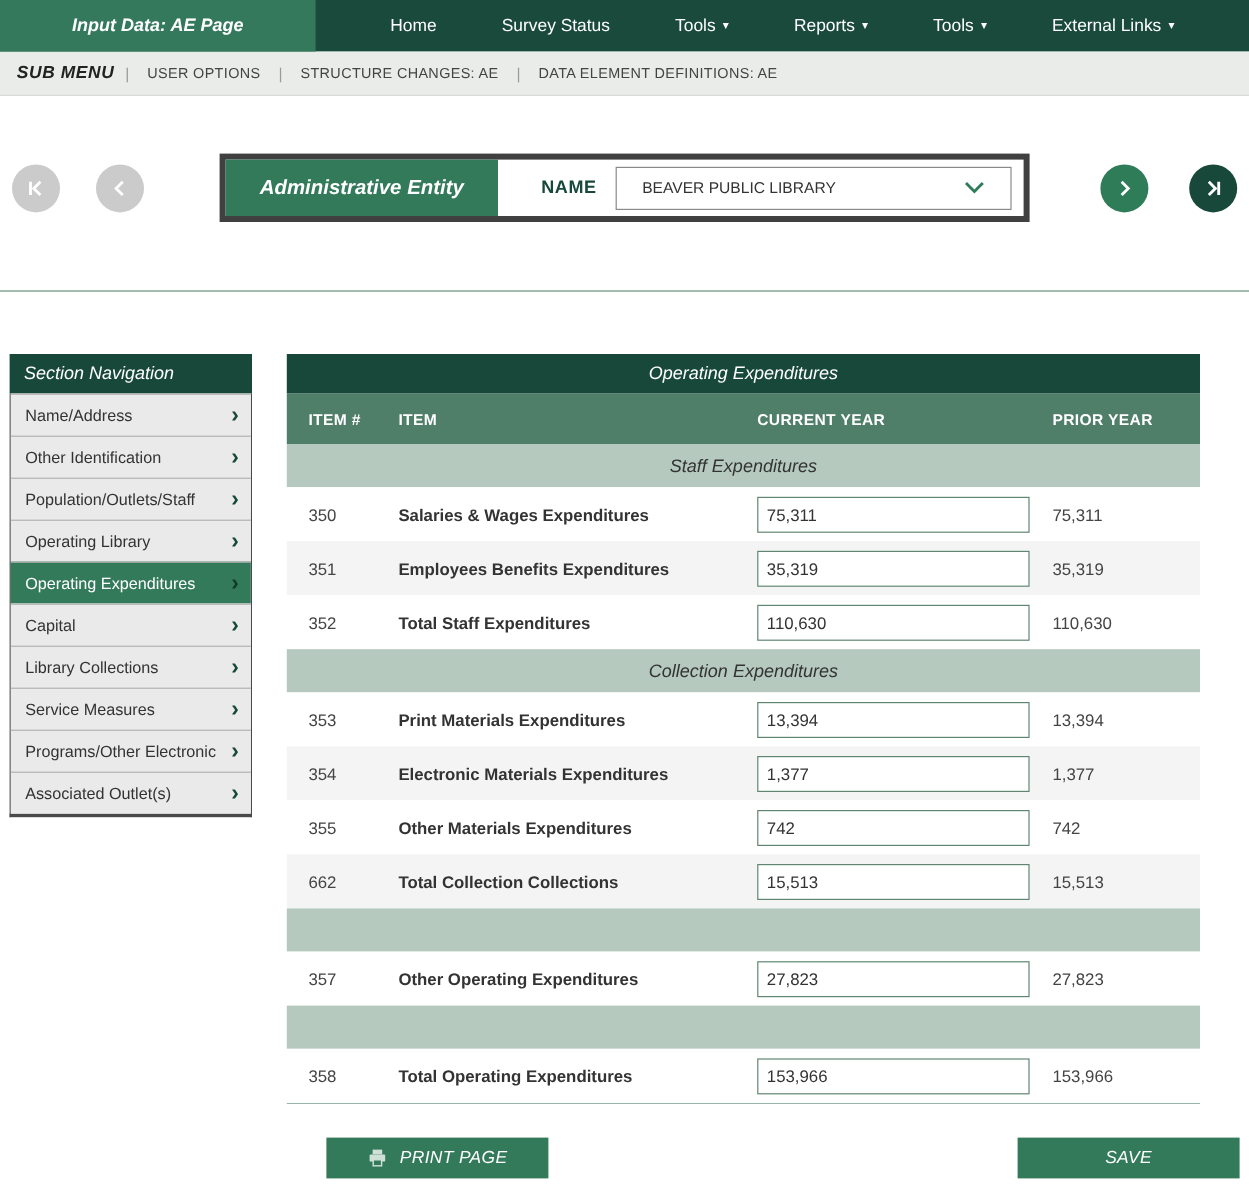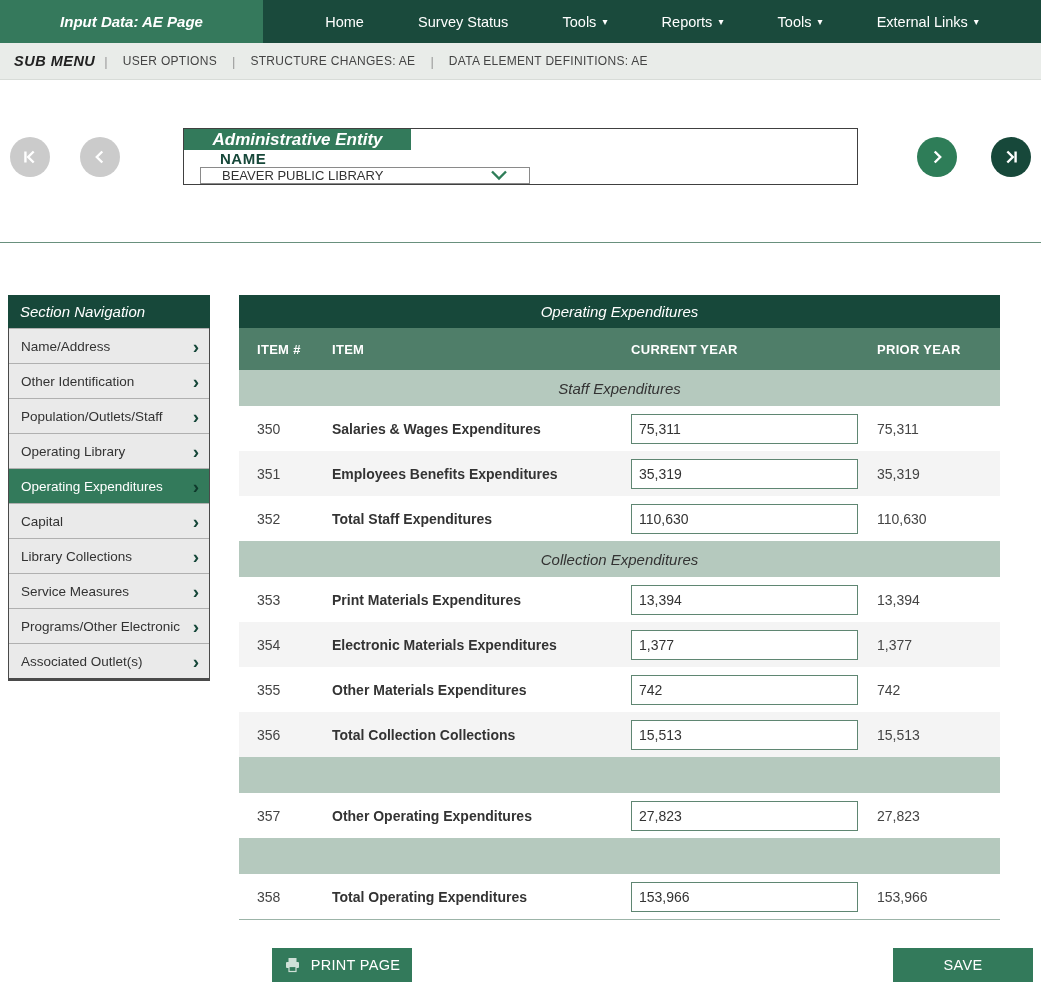--- a/index.html
+++ b/index.html
@@ -32,21 +32,21 @@
   .circle-btn {
     position: absolute; top: 9px; width: 40px; height: 40px; border-radius: 50%;
     border: none; display: flex; align-items: center; justify-content: center; cursor: pointer; padding: 0;
   }
   .btn-first { left: 10px; background: #cbcbcb; }
   .btn-prev  { left: 80px; background: #cbcbcb; }
   .btn-next  { left: 917px; background: #2e7d58; }
   .btn-last  { left: 991px; background: #17483a; }
   .entity-box {
     position: absolute; left: 183px; top: 0; width: 675px; height: 57px;
-    border: 1px solid #404040; background: #fff; display: flex; align-items: flex-start; flex-direction: column;
+    border: 5px solid #404040; background: #fff; display: flex; align-items: center;
   }
   .entity-label {
     width: 227px; height: 100%; background: #337a5b; color: #fff; font-style: italic;
     font-weight: bold; font-size: 17px; display: flex; align-items: center; justify-content: center;
   }
   .name-label { margin-left: 36px; font-weight: bold; color: #17483a; font-size: 15px; letter-spacing: .5px; }
   .entity-select {
     margin-left: 16px; width: 330px; height: 36px; border: 1px solid #8a8a8a; background: #fff;
     display: flex; align-items: center; justify-content: space-between; padding: 0 21px; font-size: 13px; color: #333; cursor: pointer;
   }
@@ -92,23 +92,23 @@
   .item-label { font-weight: bold; color: #333; }
   .cy-input {
     width: 227px; height: 30px; border: 1px solid #5f8672; font-size: 14px; color: #333;
     padding: 0 7px; font-family: "Liberation Sans", sans-serif; background: #fff;
   }
   .prior { color: #444; }
 
   
   .footer { margin-left: 272px; width: 761px; display: flex; justify-content: space-between; margin-top: 28px; }
   .btn {
-    height: 34px; width: 140px; background: #337a5b; color: #fff; border: none; font-size: 14.5px;
+    height: 34px; width: 185px; background: #337a5b; color: #fff; border: none; font-size: 14.5px;
     display: flex; align-items: center; justify-content: center; cursor: pointer;
-    font-family: "Liberation Sans", sans-serif; letter-spacing: .3px;
+    font-family: "Liberation Sans", sans-serif; letter-spacing: .3px; font-style: italic;
   }
   .print-btn { gap: 10px; }
 </style>
 </head>
 <body>
 
 <div class="topnav">
   <div class="active-tab">Input Data: AE Page</div>
   <div class="nav-items">
       <div class="nav-item">
@@ -280,21 +280,21 @@
           <div class="c3"><input class="cy-input" type="text" value="1,377" style=""></div>
           <div class="c4 prior">1,377</div>
         </div>
         <div class="data-row">
           <div class="c1 item-num">355</div>
           <div class="c2 item-label">Other Materials Expenditures</div>
           <div class="c3"><input class="cy-input" type="text" value="742" style=""></div>
           <div class="c4 prior">742</div>
         </div>
         <div class="data-row alt">
-          <div class="c1 item-num">356</div>
+          <div class="c1 item-num">662</div>
           <div class="c2 item-label">Total Collection Collections</div>
           <div class="c3"><input class="cy-input" type="text" value="15,513" style=""></div>
           <div class="c4 prior">15,513</div>
         </div>
         <div class="spacer-row"></div>
         <div class="data-row">
           <div class="c1 item-num">357</div>
           <div class="c2 item-label">Other Operating Expenditures</div>
           <div class="c3"><input class="cy-input" type="text" value="27,823" style=""></div>
           <div class="c4 prior">27,823</div>

